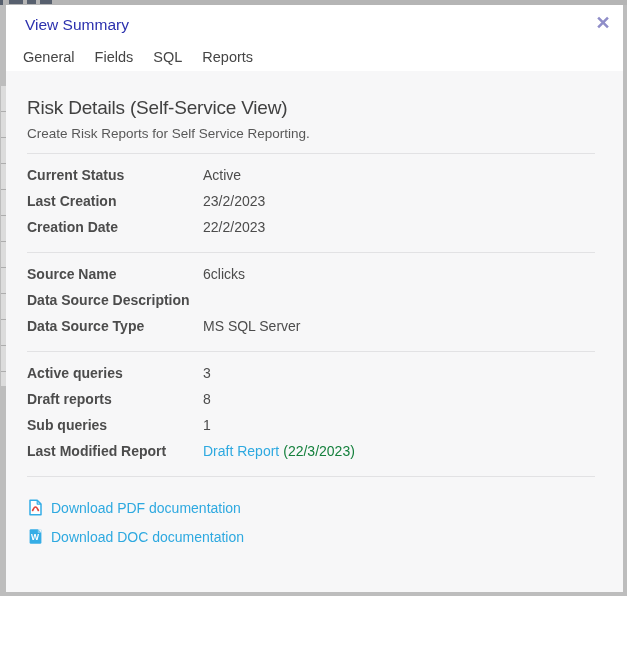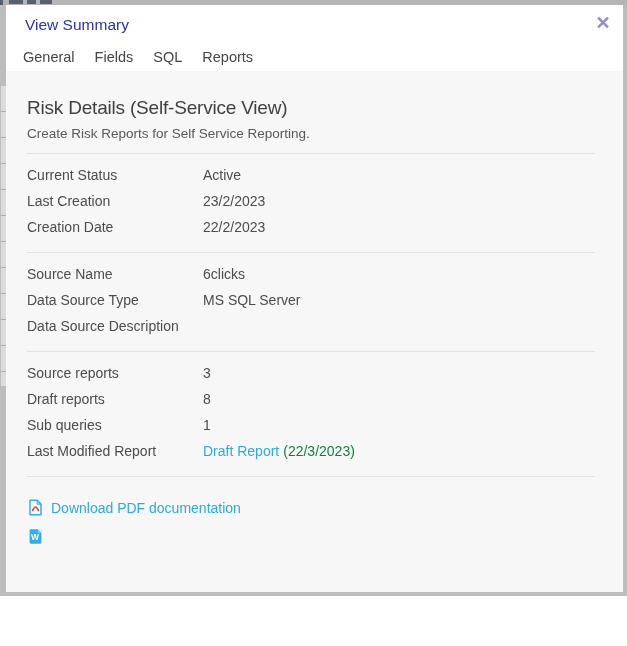--- a/index.html
+++ b/index.html
@@ -79,21 +79,21 @@
   .sep{
     border:none; border-top:1px solid #e2e2e4;
     margin:12px 0 8px 0;
   }
   .kv-row{
     display:flex; align-items:center;
     height:26px;
     font-size:14px; color:#4c4c4c;
     white-space:nowrap;
   }
-  .kv-label{ flex:0 0 176px; }
+  .kv-label{ flex:0 0 176px;font-weight:bold; }
   .kv-value{ }
   .kv-link{ color:#2ea9e0; text-decoration:none; cursor:pointer; }
   .kv-suffix{ color:#15803d; margin-left:4px; }
 
   .downloads{ margin-top:16px; }
   .dl-row{
     display:flex; align-items:center; gap:7px;
     height:29px;
   }
   .dl-link{
@@ -152,34 +152,34 @@
       </div>
 
       <hr class="sep">
 
       <div>
         <div class="kv-row">
           <span class="kv-label">Source Name</span>
           <span class="kv-value">6clicks</span>
         </div>
         <div class="kv-row">
+          <span class="kv-label">Data Source Description</span>
+          <span class="kv-value"></span>
+        </div>
+        <div class="kv-row">
           <span class="kv-label">Data Source Type</span>
           <span class="kv-value">MS SQL Server</span>
         </div>
-        <div class="kv-row">
-          <span class="kv-label">Data Source Description</span>
-          <span class="kv-value"></span>
-        </div>
       </div>
 
       <hr class="sep">
 
       <div>
         <div class="kv-row">
-          <span class="kv-label">Source reports</span>
+          <span class="kv-label">Active queries</span>
           <span class="kv-value">3</span>
         </div>
         <div class="kv-row">
           <span class="kv-label">Draft reports</span>
           <span class="kv-value">8</span>
         </div>
         <div class="kv-row">
           <span class="kv-label">Sub queries</span>
           <span class="kv-value">1</span>
         </div>
@@ -209,19 +209,20 @@
         <div class="dl-row">
           <a class="dl-link">
             <span class="dl-icon">
               <svg width="17" height="17" viewBox="0 0 17 17">
                 <rect x="2.6" y="1.3" width="11.8" height="14.4" rx="1.3" fill="#35ade6"></rect>
                 <path d="M10.8 1.3 L14.4 1.3 L14.4 4.9 Z" fill="#f7f7f8"></path>
                 <path d="M10.8 1.3 L14.4 4.9 L10.8 4.9 Z" fill="#7fcbef"></path>
                 <text x="8" y="12.2" font-size="8.5" font-weight="bold" fill="#ffffff" text-anchor="middle" font-family="Liberation Sans, sans-serif">W</text>
               </svg>
             </span>
+            <span>Download DOC documentation</span>
           </a>
         </div>
       </div>
 
     </div>
   </div>
 </div>
 
 </body></html>

